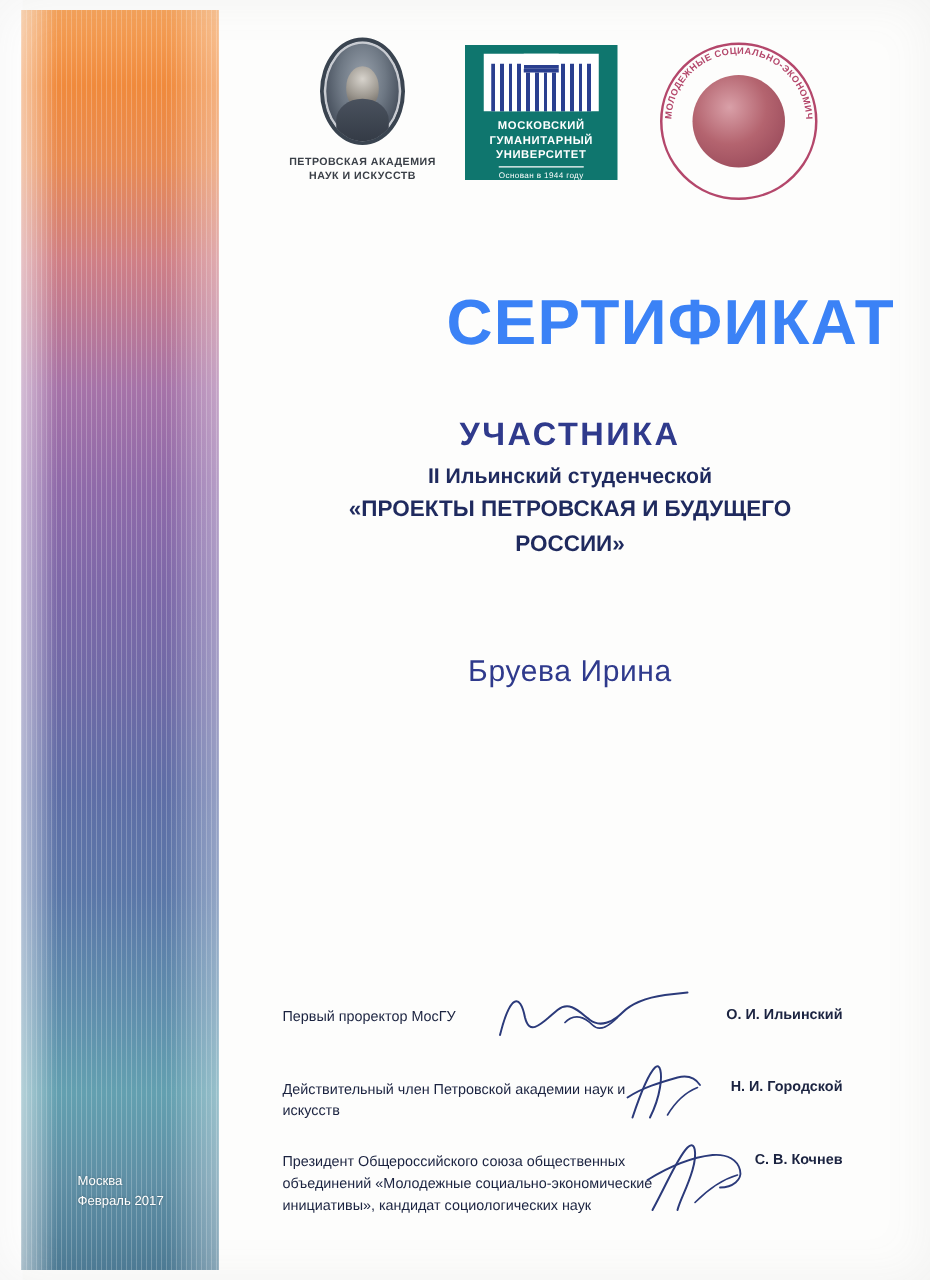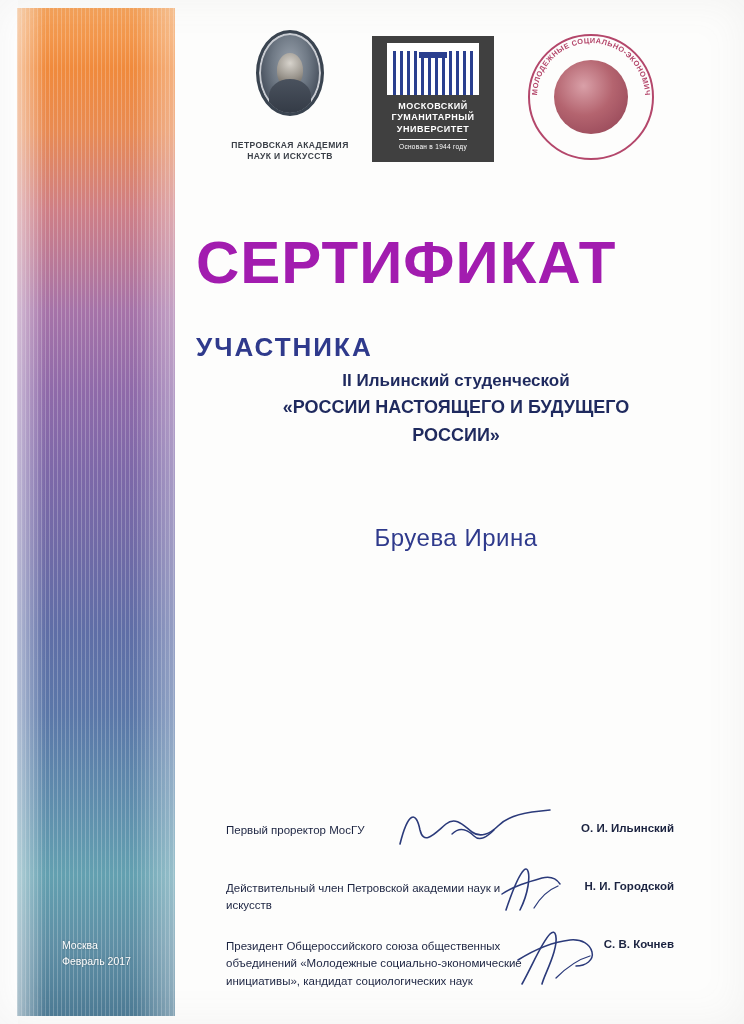--- a/index.html
+++ b/index.html
@@ -116,36 +116,36 @@
     position: absolute;
     left: 50%;
     top: 46px;
     transform: translateX(-50%);
     width: 42px;
     height: 34px;
     border-radius: 50% 50% 0 0;
     background: linear-gradient(180deg, #4a525e 0%, #343b46 100%);
   }
   .petrov-caption {
-    margin-top: 24px;
+    margin-top: 8px;
     font-size: 8.5px;
     letter-spacing: 0.4px;
     line-height: 1.35;
     color: #3b4048;
     font-weight: 700;
   }
 
   
   .logo-mosgu {
     position: absolute;
     left: 176px;
     top: 6px;
     width: 122px;
-    height: 126px;
-    background: #404040;
+    height: 108px;
+    background: #0f766e;
     display: flex;
     flex-direction: column;
     align-items: center;
     justify-content: flex-start;
     padding-top: 7px;
     box-sizing: border-box;
   }
   .mosgu-building {
     width: 92px;
     height: 52px;
@@ -216,33 +216,33 @@
     border-radius: 50%;
     background: radial-gradient(circle at 40% 35%, #d9a0a8 0%, #b4646f 45%, #8e3f52 100%);
   }
 
   
   .title-main {
     position: absolute;
     left: 196px;
     top: 228px;
     width: 520px;
-    text-align: left;
-    font-size: 60px;
+    text-align: right;
+    font-size: 51px;
     font-weight: 700;
     letter-spacing: 1px;
-    color: #a21caf;
+    color: #3b82f6;
     font-family: "Liberation Sans", sans-serif;
   }
   .title-sub {
     position: absolute;
     left: 196px;
     top: 332px;
     width: 520px;
-    text-align: left;
+    text-align: center;
     font-size: 26px;
     font-weight: 700;
     letter-spacing: 2px;
     color: #2f3a8c;
   }
   .conf-lines {
     position: absolute;
     left: 186px;
     top: 368px;
     width: 540px;
@@ -280,21 +280,20 @@
   .sig-row {
     position: relative;
     margin-bottom: 18px;
     min-height: 40px;
   }
   .sig-role {
     font-size: 11.5px;
     color: #1b2340;
     line-height: 1.5;
     max-width: 300px;
-    margin-top: 16px;
   }
   .sig-name {
     position: absolute;
     right: 0px;
     top: 0px;
     font-size: 11.5px;
     font-weight: 700;
     color: #1b2340;
     white-space: nowrap;
   }
@@ -363,21 +362,21 @@
       </svg>
     </div>
 
   </div>
 
   <div class="title-main">СЕРТИФИКАТ</div>
   <div class="title-sub">УЧАСТНИКА</div>
 
   <div class="conf-lines">
     <div class="conf-line">II Ильинский студенческой</div>
-    <div class="conf-line big">«РОССИИ НАСТОЯЩЕГО И БУДУЩЕГО</div>
+    <div class="conf-line big">«ПРОЕКТЫ ПЕТРОВСКАЯ И БУДУЩЕГО</div>
     <div class="conf-line big">РОССИИ»</div>
   </div>
 
   <div class="recipient">Бруева Ирина</div>
 
   <div class="signatures">
 
     <div class="sig-row">
       <div class="sig-role">Первый проректор МосГУ</div>
       <div class="sig-name">О. И. Ильинский</div>

